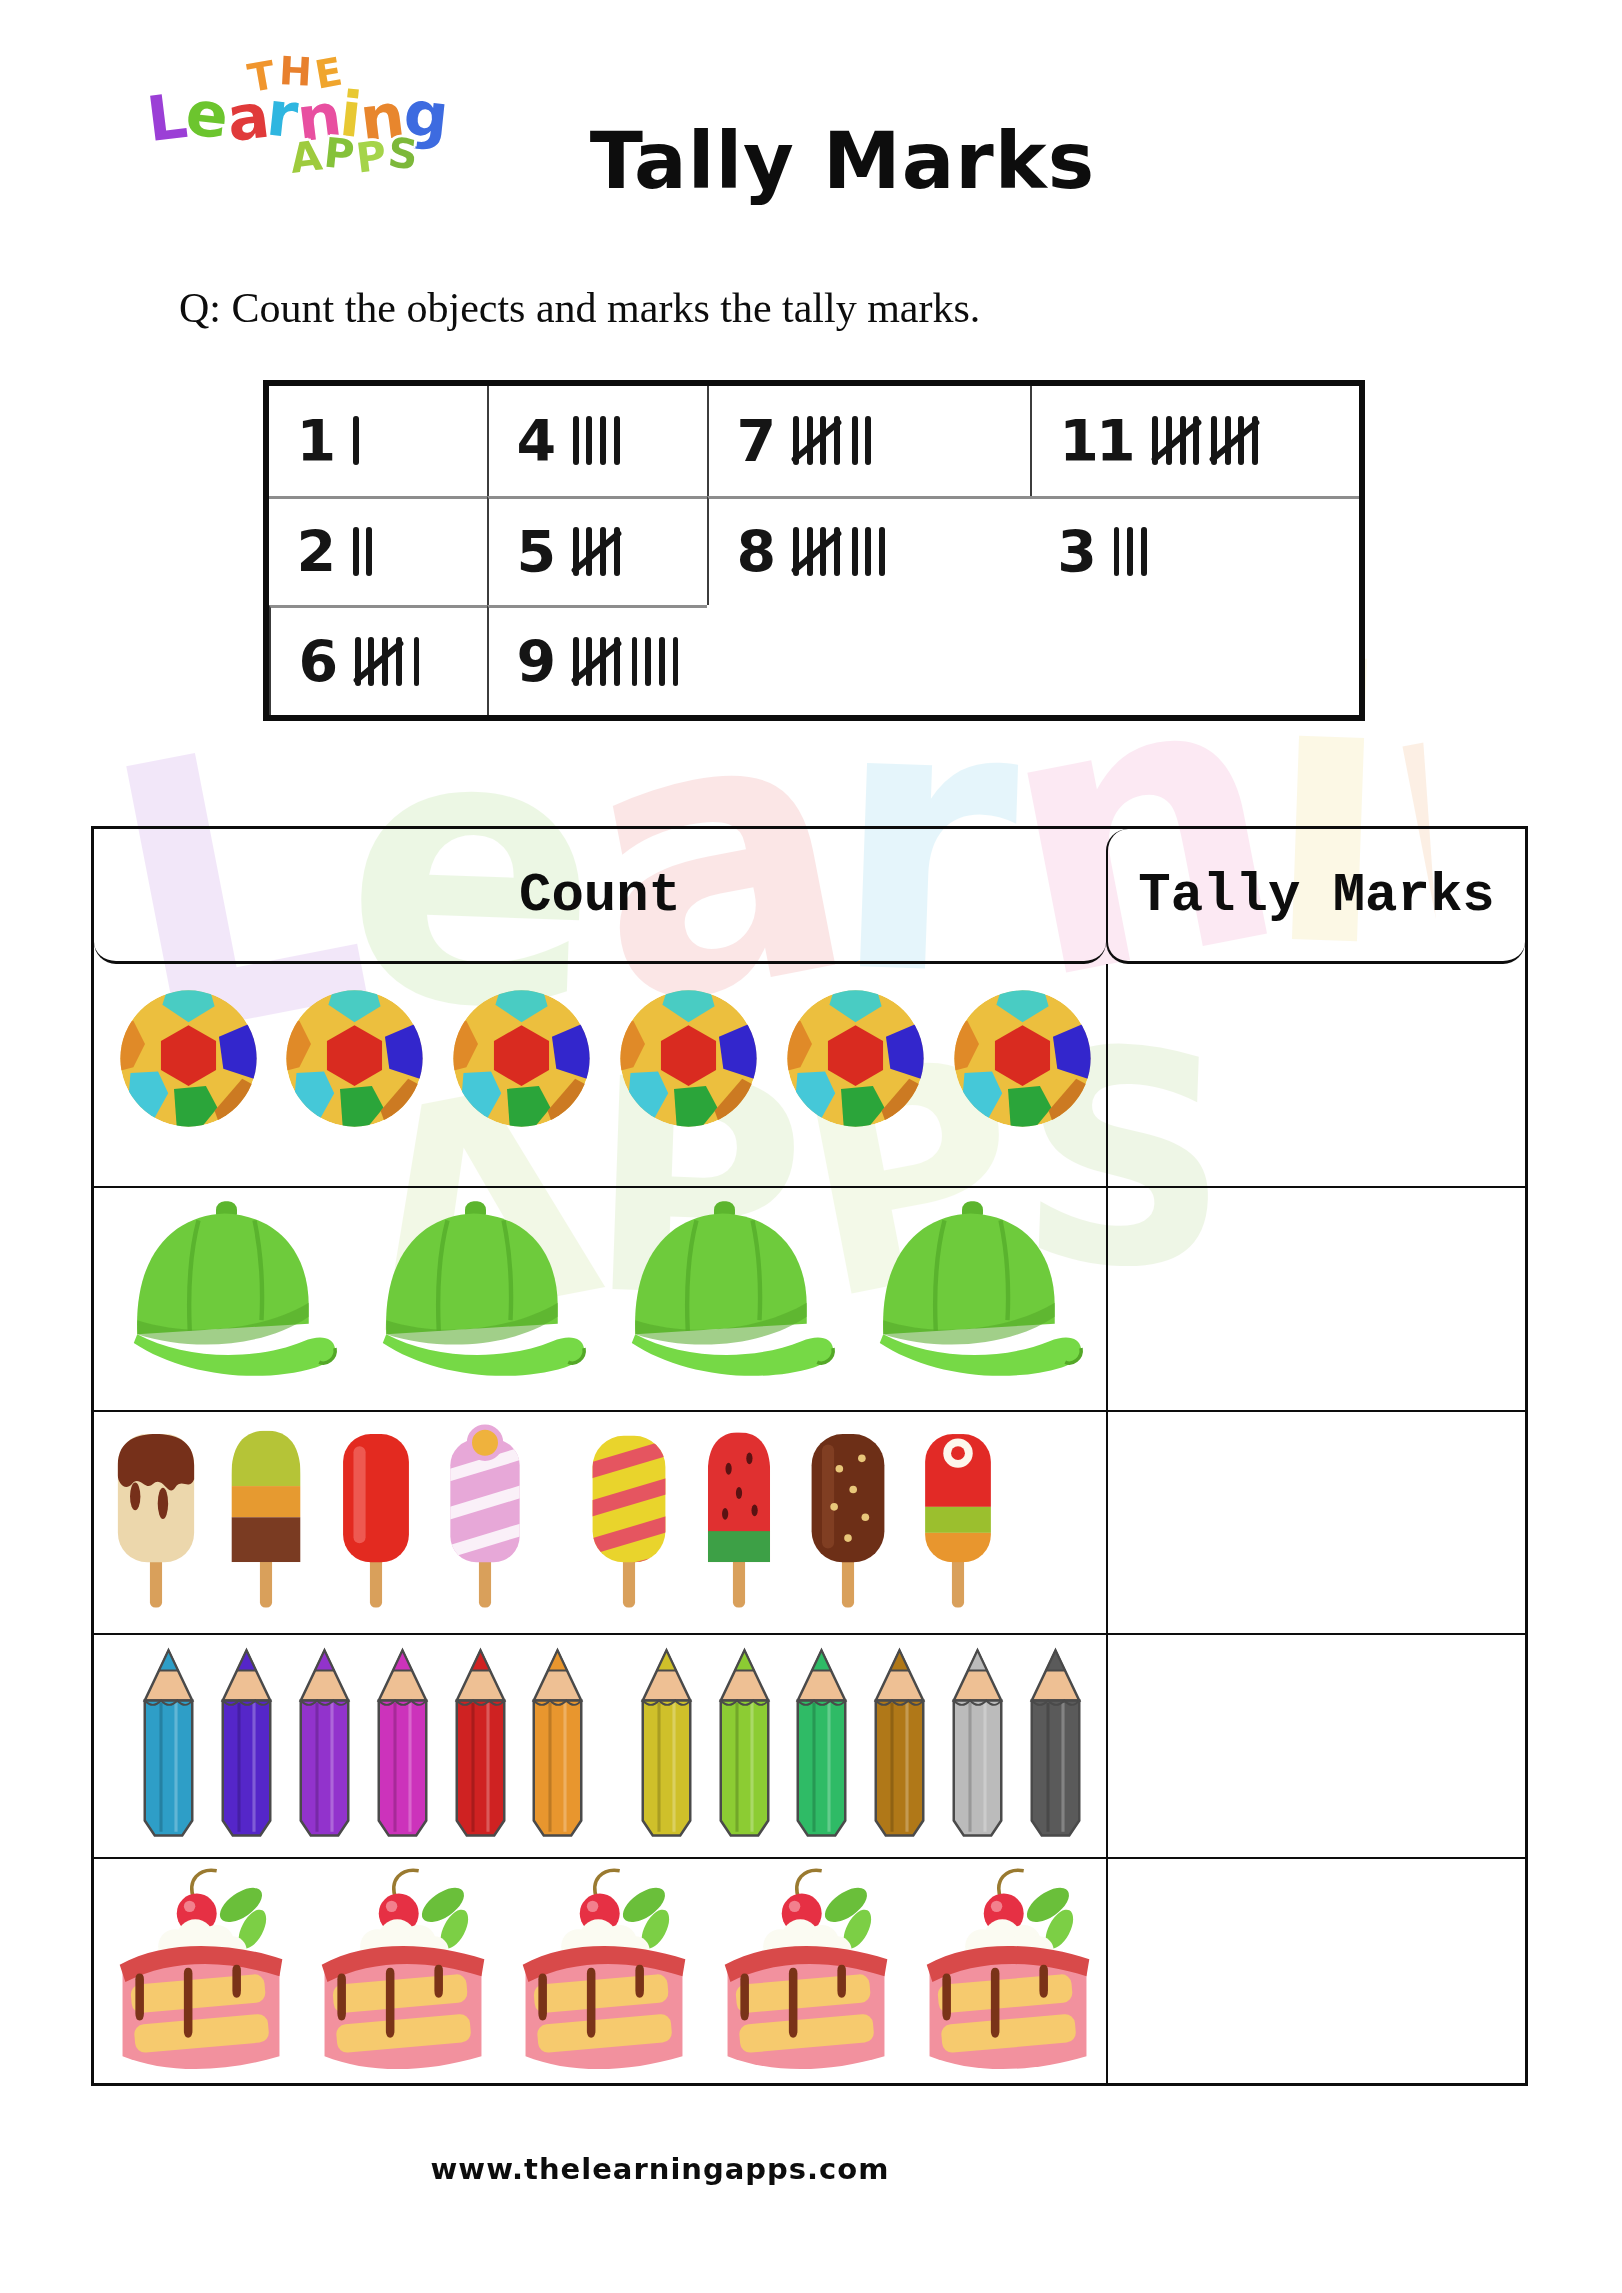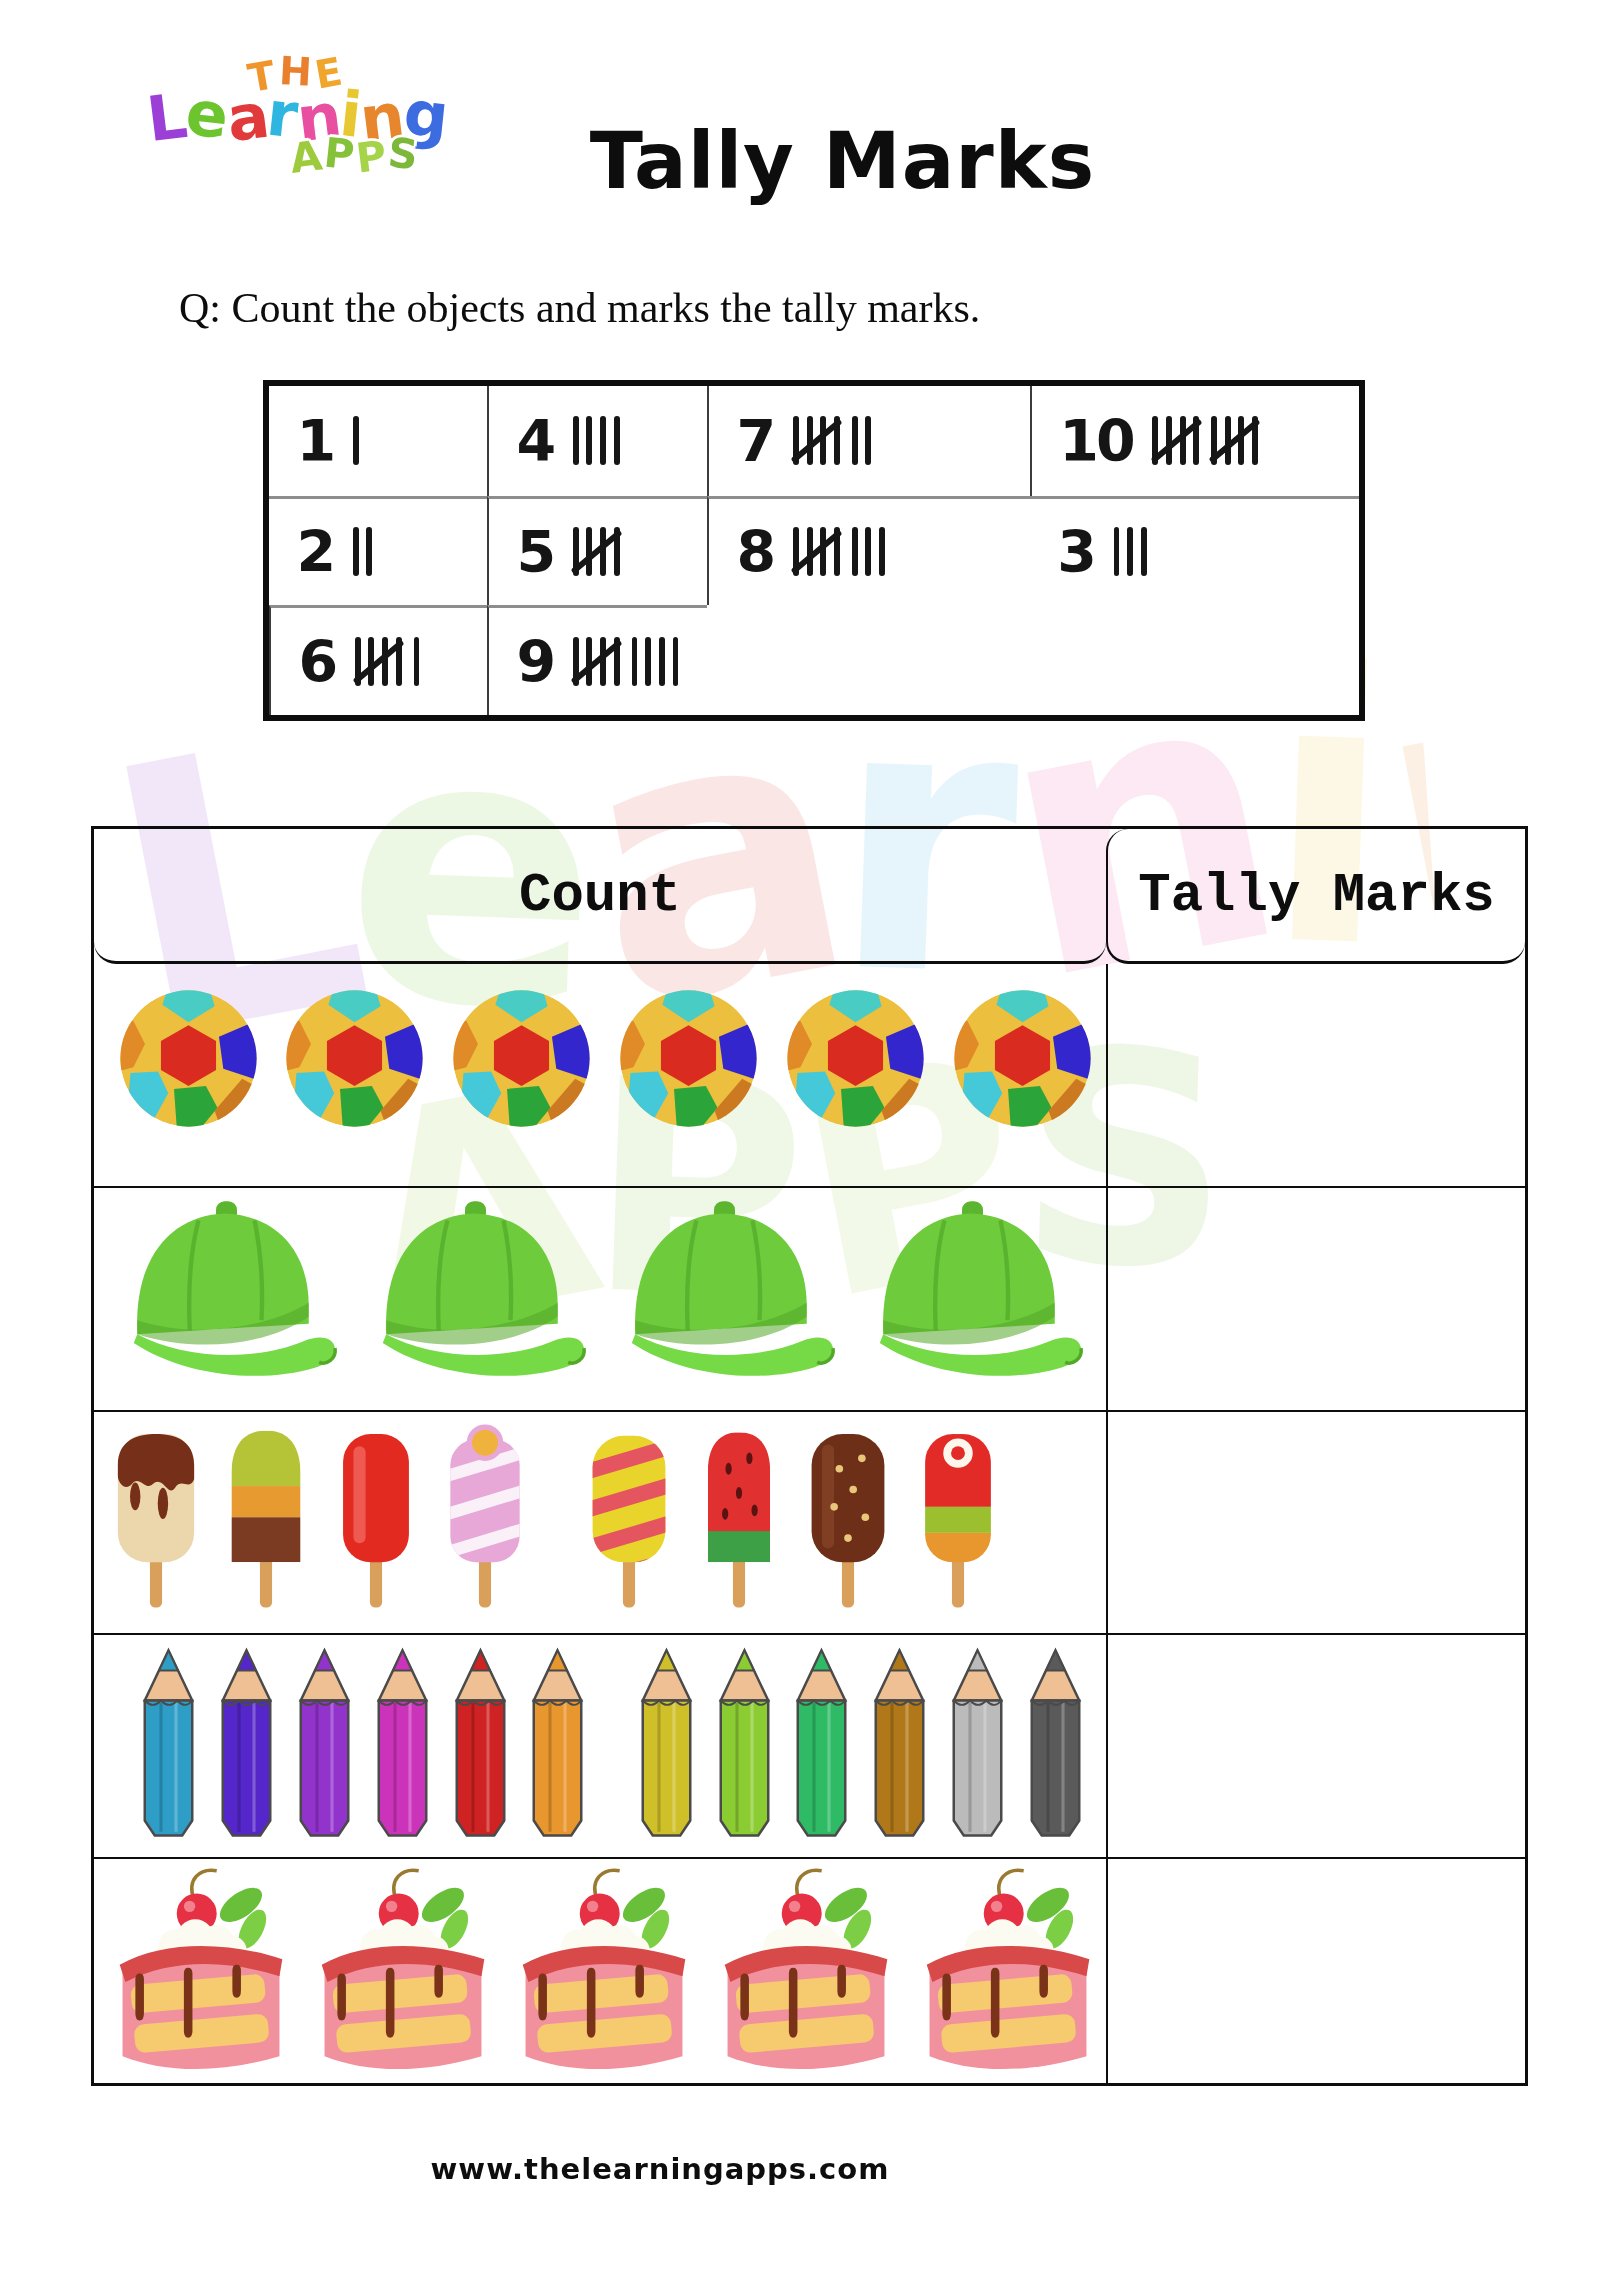--- a/index.html
+++ b/index.html
@@ -131,21 +131,21 @@
           <div class="tbar"></div>
           <div class="tbar"></div>
         </div>
         <div class="tgroup">
           <div class="tbar"></div>
           <div class="tbar"></div>
         </div>
       </div>
     </div>
     <div class="ref-cell vline">
-      <span class="ref-num">10</span>
+      <span class="ref-num">11</span>
       <div class="tally">
         <div class="tgroup crossed">
           <div class="tbar"></div>
           <div class="tbar"></div>
           <div class="tbar"></div>
           <div class="tbar"></div>
         </div>
         <div class="tgroup crossed">
           <div class="tbar"></div>
           <div class="tbar"></div>

